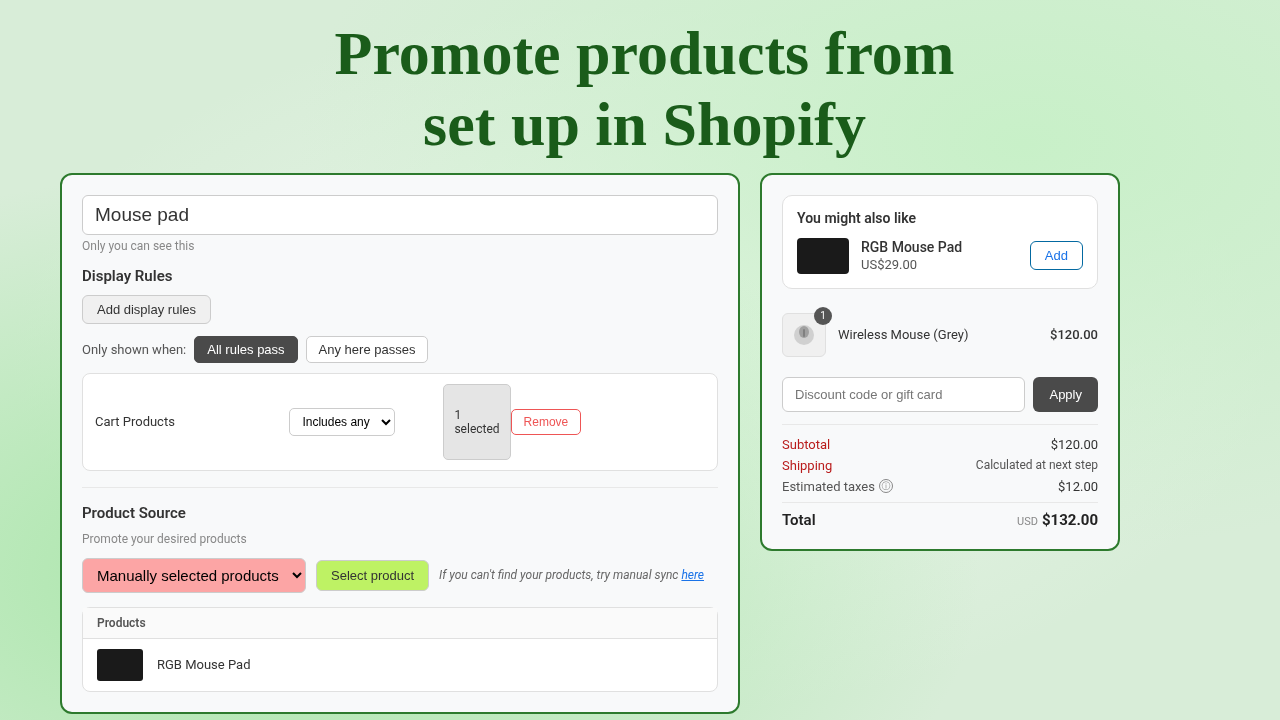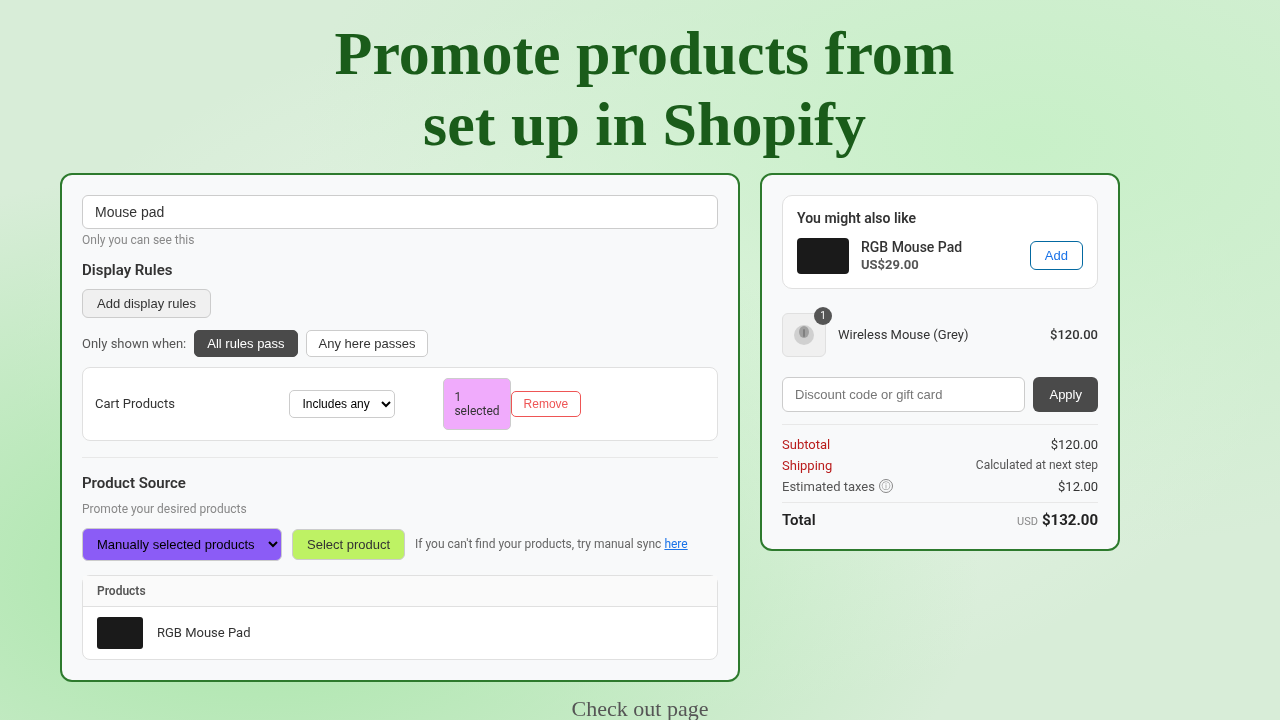--- a/index.html
+++ b/index.html
@@ -60,21 +60,21 @@
       border-radius: 12px;
       padding: 20px;
       max-width: 680px;
     }
 
     .name-input {
       width: 100%;
       border: 1px solid #ccc;
       border-radius: 6px;
       padding: 8px 12px;
-      font-size: 14px;
+      font-size: 19px;
       color: #333;
       background: #fff;
       outline: none;
     }
     .only-you-text {
       font-size: 12px;
       color: #888;
       margin-top: 4px;
       margin-bottom: 14px;
     }
@@ -157,23 +157,23 @@
       border: 1px solid #ccc;
       border-radius: 5px;
       padding: 5px 8px;
       font-size: 12px;
       background: #fff;
       cursor: pointer;
     }
     .selected-badge {
       border: 1px solid #ccc;
       border-radius: 5px;
-      padding: 11px 10px;
-      font-size: 12px;
-      background: #f0abfc;
+      padding: 23px 10px;
+      font-size: 12px;
+      background: #e5e5e5;
       color: #333;
       margin-left: 42px;
     }
     .remove-btn {
       border: 1px solid #e55;
       background: #fff;
       color: #e55;
       border-radius: 5px;
       padding: 5px 12px;
       font-size: 12px;
@@ -196,36 +196,37 @@
       display: flex;
       align-items: center;
       gap: 10px;
       margin-bottom: 14px;
       flex-wrap: wrap;
     }
     .source-select {
       border: 1px solid #ccc;
       border-radius: 6px;
       padding: 7px 10px;
-      font-size: 13px;
-      background: #8b5cf6;
+      font-size: 15px;
+      background: #fca5a5;
       cursor: pointer;
     }
     .select-product-btn {
       border: 1px solid #ccc;
       background: #bef264;
       border-radius: 6px;
       padding: 7px 14px;
       font-size: 13px;
       cursor: pointer;
       color: #333;
     }
     .manual-sync-text {
       font-size: 12px;
       color: #666;
+      font-style: italic;
     }
     .manual-sync-text a {
       color: #1a73e8;
       text-decoration: underline;
     }
 
     .products-list-box {
       border: 1px solid #e0e0e0;
       border-radius: 8px;
       background: #fff;
@@ -296,21 +297,20 @@
     }
     .upsell-product-name {
       font-size: 14px;
       font-weight: 500;
       color: #333;
     }
     .upsell-price {
       font-size: 13px;
       color: #555;
       margin-top: 2px;
-      font-weight: bold;
     }
     .add-btn {
       background: #fff;
       border: 1px solid #0369a1;
       color: #1a73e8;
       border-radius: 6px;
       padding: 6px 14px;
       font-size: 13px;
       font-weight: 500;
       cursor: pointer;

